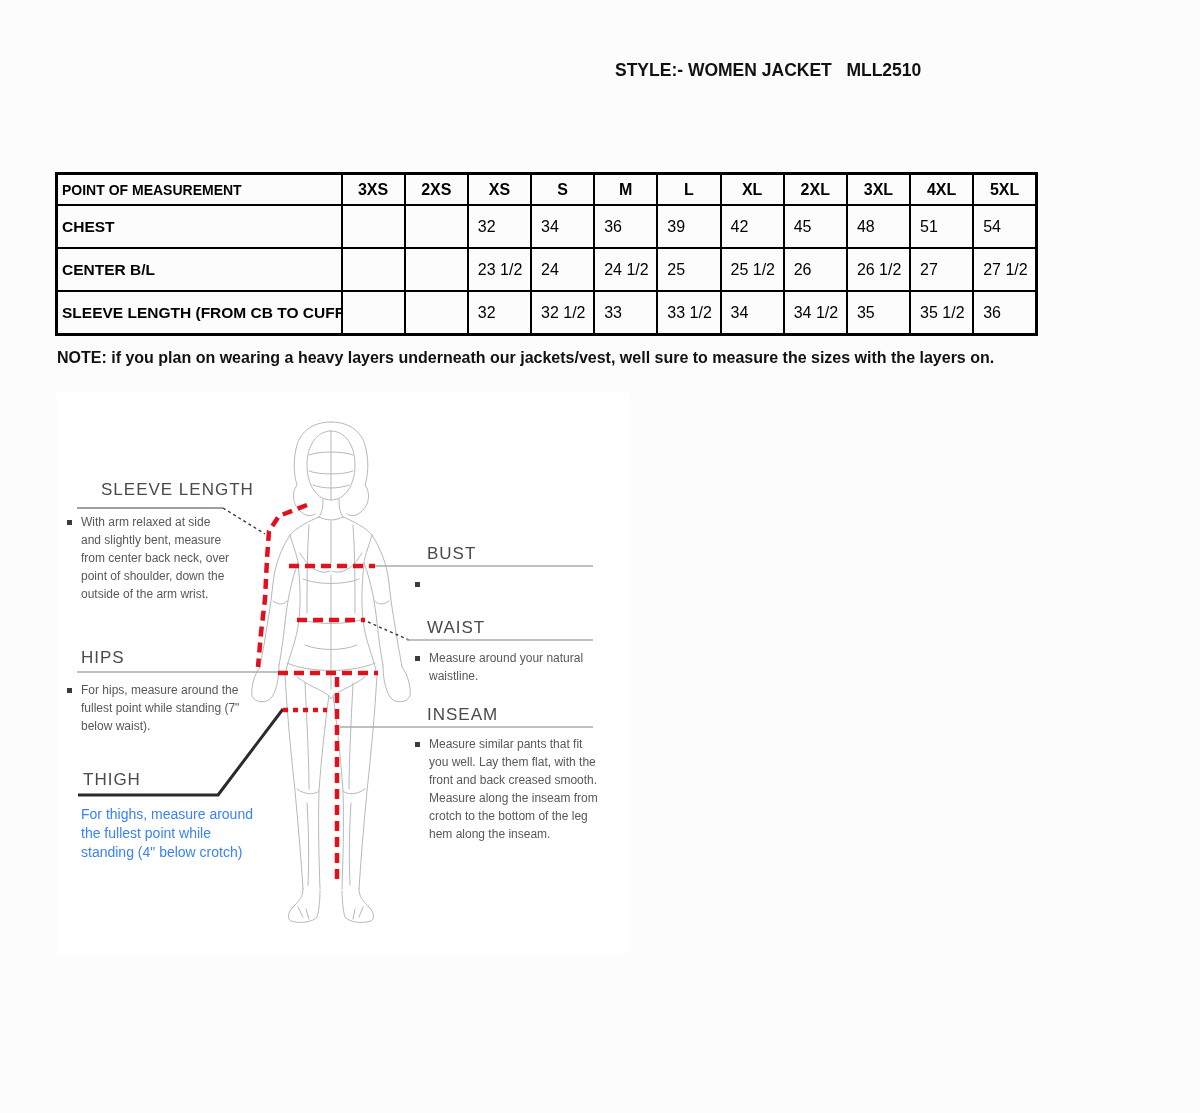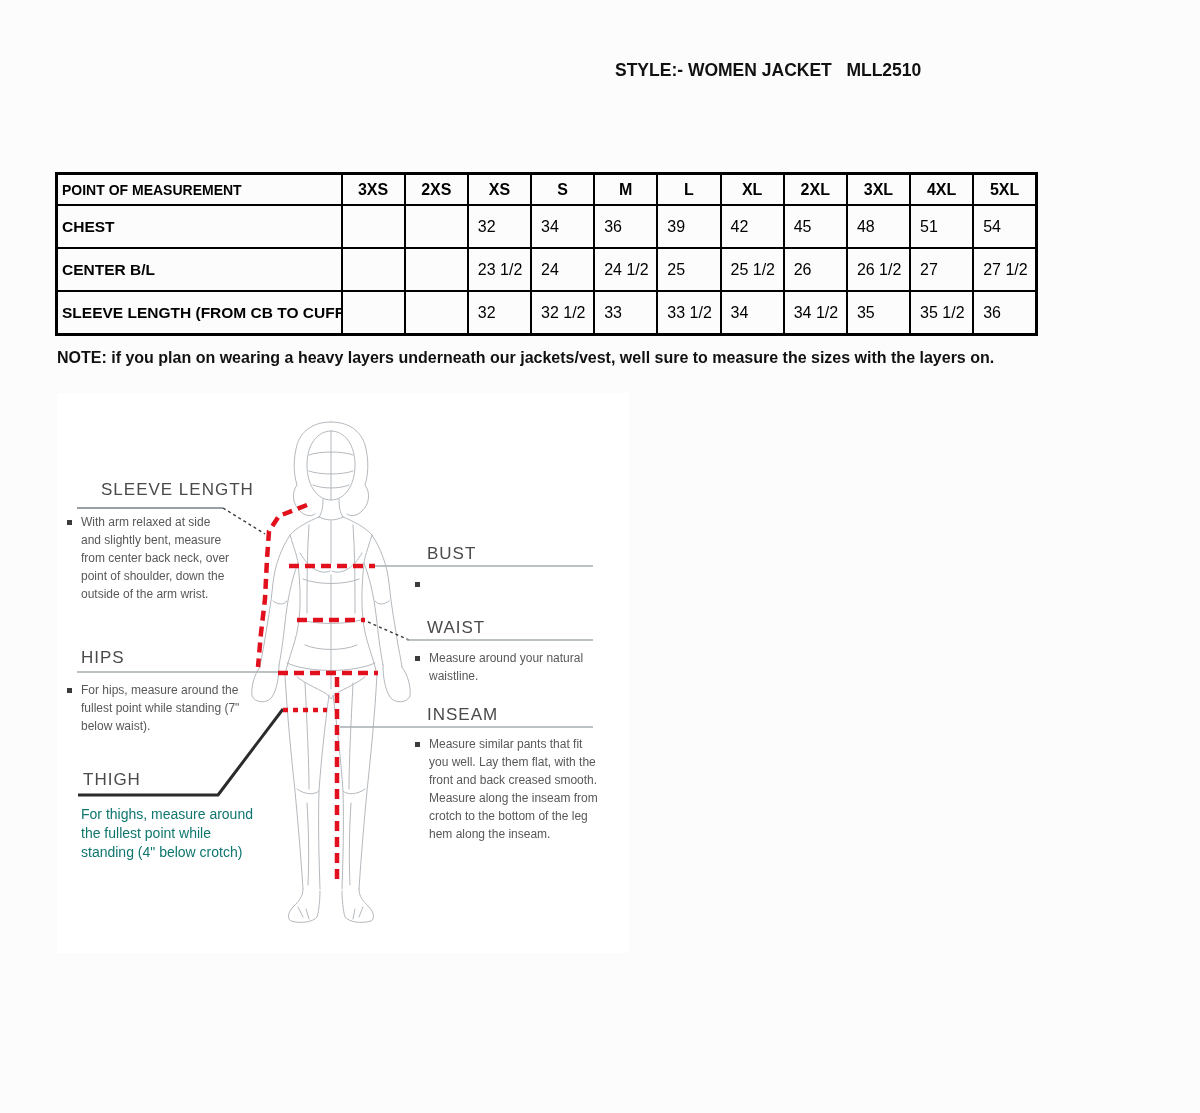--- a/index.html
+++ b/index.html
@@ -38,21 +38,21 @@
     background:#ffffff;
   }
   .diagram svg{position:absolute;left:0;top:0;}
   .dg-title{
     position:absolute;font-size:17px;color:#4a4a4a;letter-spacing:1px;
     font-weight:400;white-space:nowrap;
   }
   .dg-desc{
     position:absolute;font-size:12px;line-height:18px;color:#585858;
   }
-  .dg-desc.dark{color:#0f766e;font-size:14px;line-height:19px;}
+  .dg-desc.dark{color:#3b82f6;font-size:14px;line-height:19px;}
   .bullet{
     position:absolute;width:5px;height:5px;background:#3c3c3c;
   }
 </style>
 </head>
 <body>
 
 <div class="doc-title">STYLE:- WOMEN JACKET   MLL2510</div>
 
 <table class="size-table">

